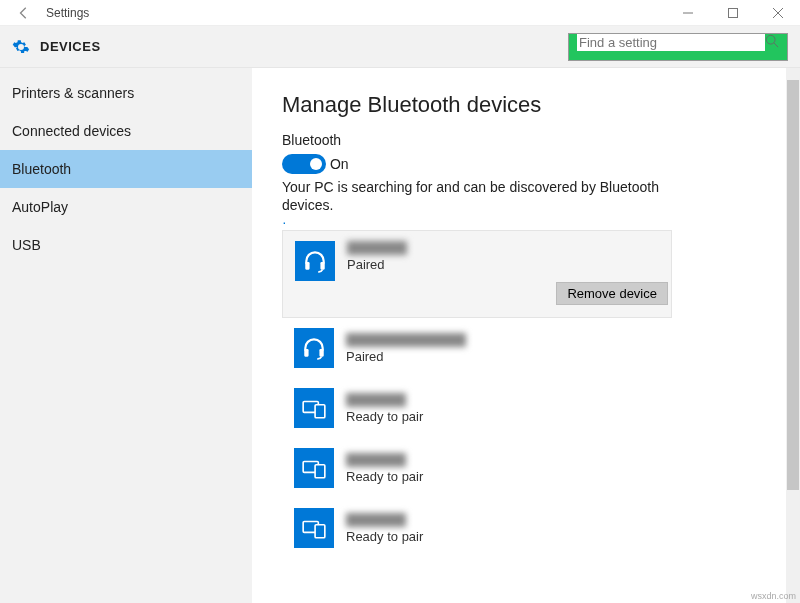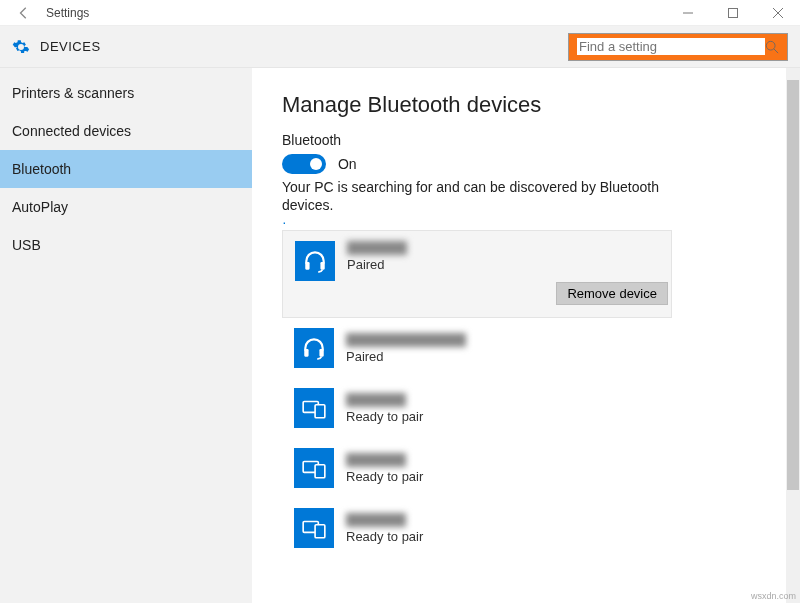--- a/index.html
+++ b/index.html
@@ -4,33 +4,33 @@
 <style>
   * { box-sizing: border-box; font-family: "Segoe UI", Arial, sans-serif; }
   body { margin: 0; width: 800px; height: 603px; background: #fff; overflow: hidden; font-size: 14px; color: #222; position: relative; }
   .titlebar { height: 26px; background: #fff; display: flex; align-items: center; padding-left: 10px; border-bottom: 1px solid #eee; }
   .back-btn { width: 28px; height: 22px; display: flex; align-items: center; justify-content: center; color: #888; }
   .title { margin-left: 8px; font-size: 12px; color: #444; }
   .winbtns { position: absolute; right: 0; top: 0; height: 26px; display: flex; }
   .winbtn { width: 45px; height: 26px; display: flex; align-items: center; justify-content: center; color: #777; font-size: 12px; }
   .header { height: 42px; background: #f2f2f2; display: flex; align-items: center; padding: 0 12px; border-bottom: 1px solid #e6e6e6; }
   .gear { color: #0078d7; margin-right: 10px; display: flex; }
-  .header-title { font-weight: 400; letter-spacing: 0.5px; font-size: 13px; }
-  .search { margin-left: auto; width: 220px; height: 28px; border: 1px solid #999; display: flex; align-items: center; padding: 0 8px; background: #f97316; }
+  .header-title { font-weight: 700; letter-spacing: 0.5px; font-size: 13px; }
+  .search { margin-left: auto; width: 220px; height: 28px; border: 1px solid #999; display: flex; align-items: flex-start; padding: 0 8px; background: #22c55e; }
   .search input { border: none; outline: none; flex: 1; font-size: 13px; color: #555; }
   .body { display: flex; height: calc(603px - 26px - 42px); }
   .sidebar { width: 252px; background: #f2f2f2; padding-top: 6px; }
   .sb-item { height: 38px; display: flex; align-items: center; padding-left: 12px; font-size: 14px; cursor: pointer; }
   .sb-item.sel { background: #99ccf1; }
   .main { flex: 1; position: relative; overflow-y: scroll; padding: 24px 30px 20px 30px; }
   .h1 { font-size: 22px; font-weight: 400; margin: 0 0 14px 0; }
   .label { font-size: 14px; margin-bottom: 6px; }
   .toggle { width: 44px; height: 20px; border-radius: 10px; background: #0078d7; position: relative; display: inline-block; vertical-align: middle; }
   .toggle::after { content:""; width: 12px; height: 12px; border-radius: 50%; background: #fff; position: absolute; right: 4px; top: 4px; }
-  .toggle-state { display: inline-block; margin-left: 8px; vertical-align: middle; text-align: right; }
+  .toggle-state { display: inline-block; vertical-align: middle; text-align: right; }
   .desc { margin-top: 4px; max-width: 380px; line-height: 1.3; font-size: 14px; }
   .dot { color: #0078d7; font-size: 14px; }
   .device { display: flex; align-items: center; padding: 10px 12px; width: 390px; }
   .device.sel { background: #f5f5f5; border: 1px solid #e4e4e4; height: 88px; align-items: flex-start; position: relative; }
   .dev-icon { width: 40px; height: 40px; background: #0078d7; display: flex; align-items: center; justify-content: center; color: #fff; flex-shrink: 0; }
   .dev-text { margin-left: 12px; }
   .dev-name { height: 14px; width: 60px; filter: blur(3px); background: #888; margin-bottom: 2px; }
   .dev-name.w2 { width: 120px; }
   .dev-status { font-size: 13px; color: #333; }
   .remove-btn { position: absolute; right: 3px; bottom: 12px; background: #ccc; border: 1px solid #bbb; padding: 3px 10px; font-size: 13px; }

